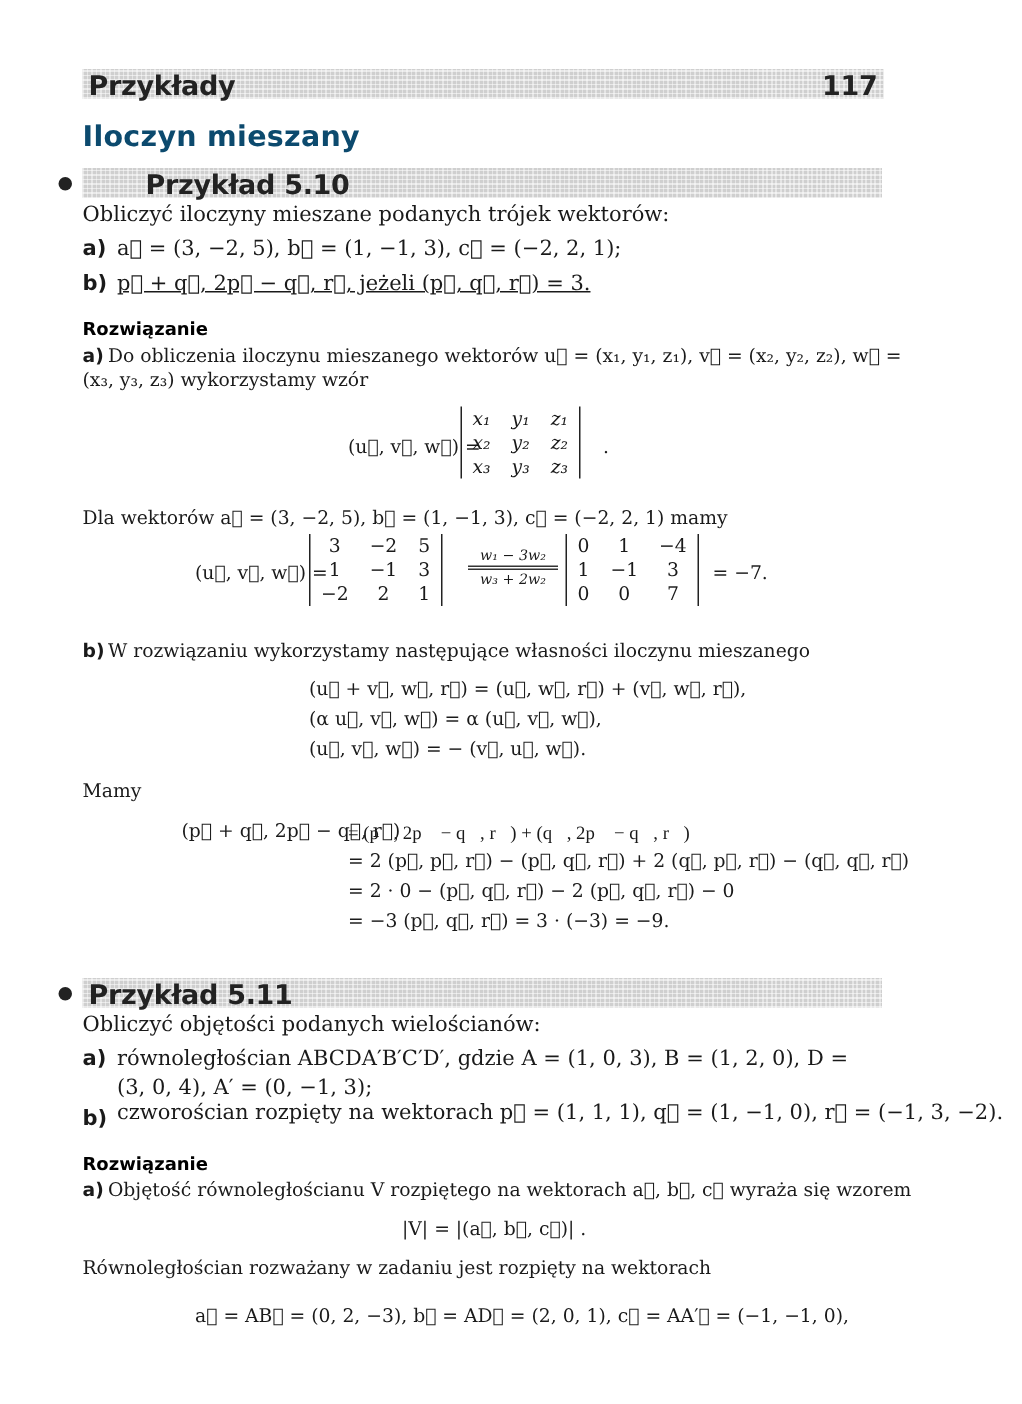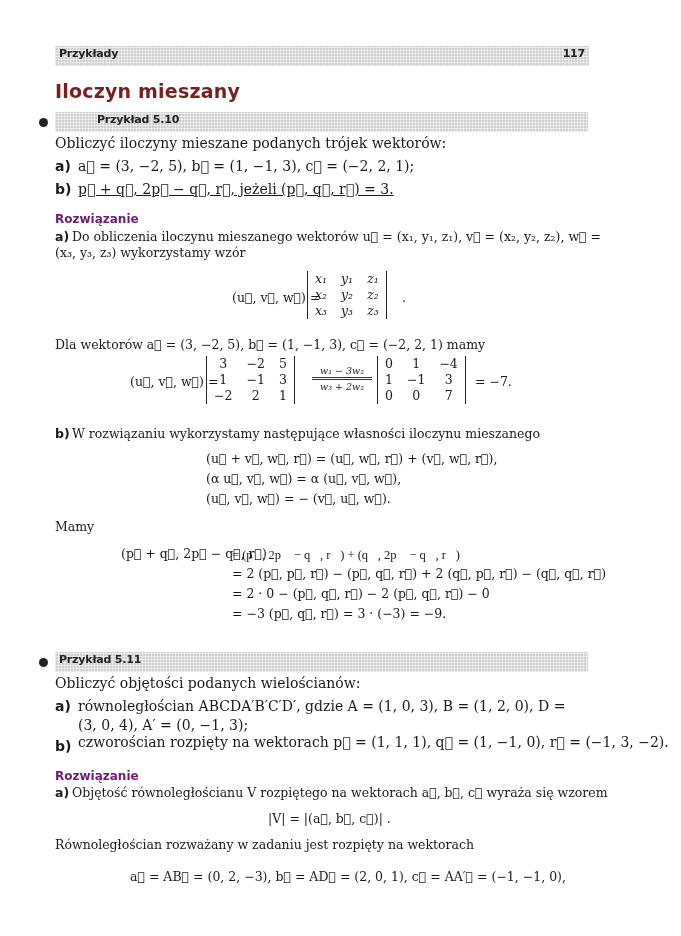--- a/index.html
+++ b/index.html
@@ -12,37 +12,37 @@
   .bar {
     position: absolute; height: 20px;
     background-color: #cfcfcf;
     background-image:
       repeating-linear-gradient(0deg, rgba(255,255,255,0.55) 0px, rgba(255,255,255,0.55) 1px, transparent 1px, transparent 3px),
       repeating-linear-gradient(90deg, rgba(255,255,255,0.45) 0px, rgba(255,255,255,0.45) 1px, transparent 1px, transparent 3px);
   }
   .bar-label {
     position: absolute; top: 1px;
     font-family: "DejaVu Sans", "Liberation Sans", sans-serif;
-    font-weight: bold; font-size: 11px; color: #222; letter-spacing: -0.2px;
+    font-weight: bold; font-size: 18px; color: #222; letter-spacing: -0.2px;
   }
   .section-title {
     position: absolute; left: 55px; top: 80px;
     font-family: "DejaVu Sans", "Liberation Sans", sans-serif;
-    font-weight: bold; font-size: 19px; color: #7f1d1d; letter-spacing: 0.2px;
+    font-weight: bold; font-size: 19px; color: #0c4a6e; letter-spacing: 0.2px;
   }
   .bullet {
     position: absolute; width: 9px; height: 9px; border-radius: 50%;
     background: #222;
   }
   .txt { position: absolute; font-size: 14px; white-space: nowrap; line-height: 18px; }
   .small { font-size: 12.5px; }
   .lbl { font-family: "DejaVu Sans", "Liberation Sans", sans-serif; font-weight: bold; }
   .heading-sm {
     position: absolute; font-family: "DejaVu Sans", "Liberation Sans", sans-serif;
-    font-weight: bold; font-size: 12px; color: #701a75;
+    font-weight: bold; font-size: 12px; color: #000000;
   }
   .det { position: absolute; border-left: 1.5px solid #222; border-right: 1.5px solid #222; }
   .det table { border-collapse: collapse; }
   .det td { padding: 0 7px; text-align: center; font-size: 12.5px; line-height: 16px; }
   .det td.it { font-style: italic; }
   .frac { position: absolute; text-align: center; font-size: 9.5px; font-style: italic; line-height: 11px; }
   .frac .line { border-top: 1px solid #333; border-bottom: 1px solid #333; height: 1px; margin: 1px 0; }
 </style>
 </head>
 <body>

